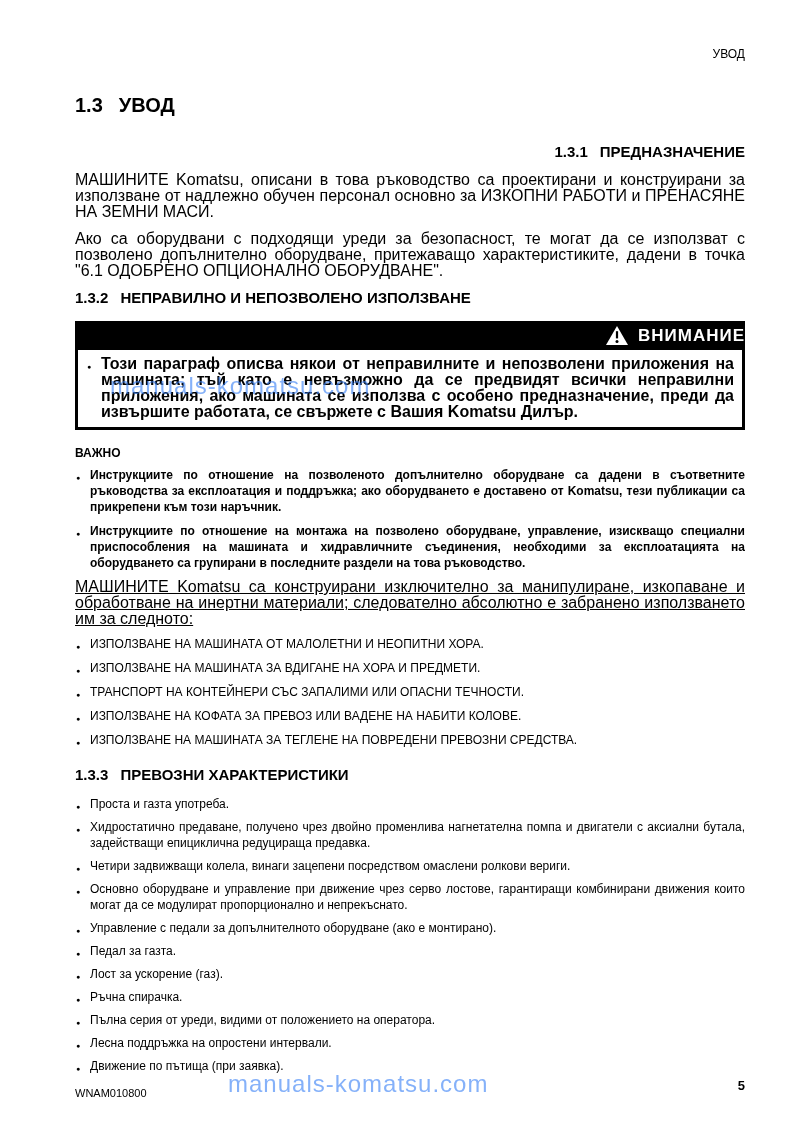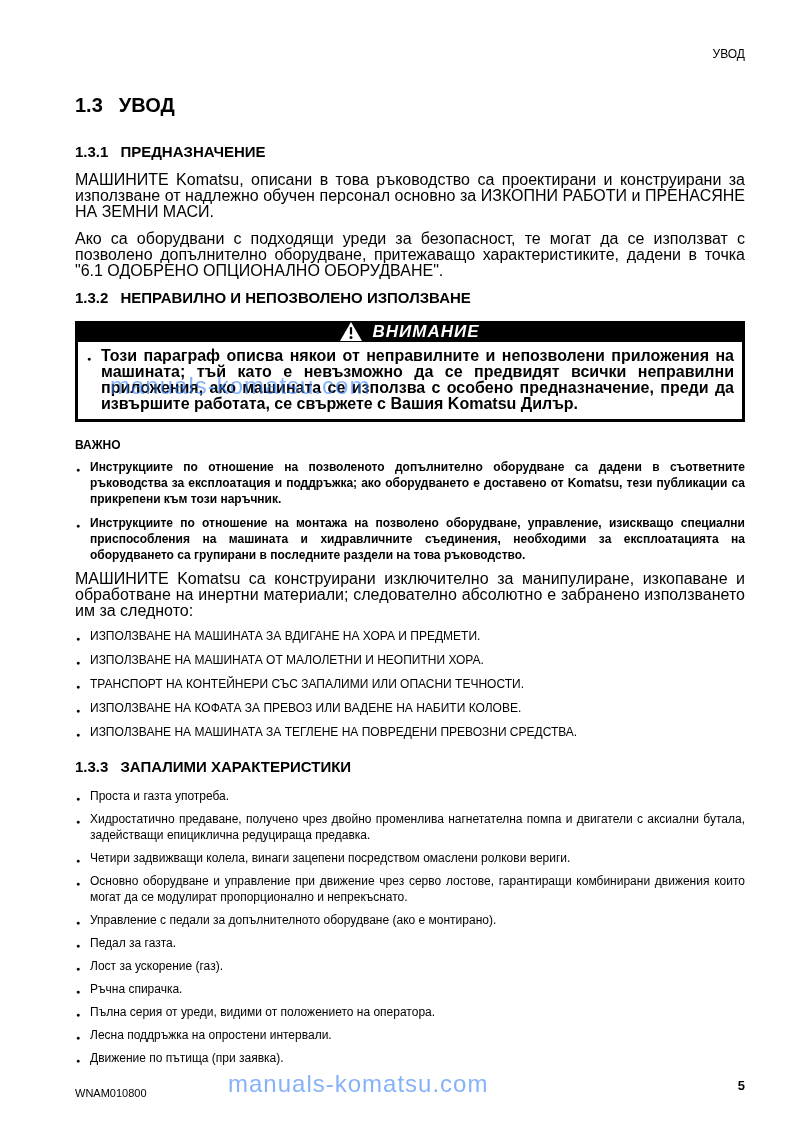--- a/index.html
+++ b/index.html
@@ -17,34 +17,34 @@
   }
   .content {
     position:absolute; left:75px; right:48px; top:0;
     padding-top:94px;
     z-index:1;
   }
   .h1 { font-size:20px; font-weight:bold; margin:0 0 26px 0; }
   .h1 .h-num { margin-right:16px; }
   .h2 { font-size:15px; font-weight:bold; line-height:18px; }
   .h2 .h-num { margin-right:12px; }
-  .h2.first { margin:0 0 11px 0; }
+  .h2.first { margin:0 0 11px 0;text-align:right; }
   .h2.improper { margin:10px 0 14px 0; }
   .h2.features-h { margin:18px 0 12px 0; }
   .para {
     font-size:16px; line-height:16px; text-align:justify;
     margin:0 0 11px 0;
   }
   .para.intro-para2 { margin-bottom:10px; }
-  .para.prohibit-intro { margin:0 0 9px 0; }
+  .para.prohibit-intro { margin:0 0 9px 0;text-decoration:underline; }
 
   .warning-box { margin:0 0 16px 0; }
   .warning-header {
-    background:#000; height:21px;
-    display:flex; align-items:center; justify-content:center; gap:10px;font-style:italic;
+    background:#000; height:29px;
+    display:flex; align-items:center; justify-content:flex-end; gap:10px;
   }
   .warning-title {
     color:#fff; font-size:17px; font-weight:bold; letter-spacing:1px;
   }
   .warning-icon { display:inline-flex; }
   .warning-body {
     border:3px solid #000; border-top:none;
     padding:6px 8px 7px 8px;
   }
   .warning-text {
@@ -129,29 +129,29 @@
   <p class="important-label">ВАЖНО</p>
 
   <ul class="bullets bold">
     <li>Инструкциите по отношение на позволеното допълнително оборудване са дадени в съответните ръководства за експлоатация и поддръжка; ако оборудването е доставено от Komatsu, тези публикации са прикрепени към този наръчник.</li>
     <li>Инструкциите по отношение на монтажа на позволено оборудване, управление, изискващо специални приспособления на машината и хидравличните съединения, необходими за експлоатацията на оборудването са групирани в последните раздели на това ръководство.</li>
   </ul>
 
   <p class="para prohibit-intro">МАШИНИТЕ Komatsu са конструирани изключително за манипулиране, изкопаване и обработване на инертни материали; следователно абсолютно е забранено използването им за следното:</p>
 
   <ul class="bullets">
+    <li>ИЗПОЛЗВАНЕ НА МАШИНАТА ОТ МАЛОЛЕТНИ И НЕОПИТНИ ХОРА.</li>
     <li>ИЗПОЛЗВАНЕ НА МАШИНАТА ЗА ВДИГАНЕ НА ХОРА И ПРЕДМЕТИ.</li>
-    <li>ИЗПОЛЗВАНЕ НА МАШИНАТА ОТ МАЛОЛЕТНИ И НЕОПИТНИ ХОРА.</li>
     <li>ТРАНСПОРТ НА КОНТЕЙНЕРИ СЪС ЗАПАЛИМИ ИЛИ ОПАСНИ ТЕЧНОСТИ.</li>
     <li>ИЗПОЛЗВАНЕ НА КОФАТА ЗА ПРЕВОЗ ИЛИ ВАДЕНЕ НА НАБИТИ КОЛОВЕ.</li>
     <li>ИЗПОЛЗВАНЕ НА МАШИНАТА ЗА ТЕГЛЕНЕ НА ПОВРЕДЕНИ ПРЕВОЗНИ СРЕДСТВА.</li>
   </ul>
 
   <h2 class="h2 features-h">
-    <span class="h-num">1.3.3</span><span>ЗАПАЛИМИ ХАРАКТЕРИСТИКИ</span>
+    <span class="h-num">1.3.3</span><span>ПРЕВОЗНИ ХАРАКТЕРИСТИКИ</span>
   </h2>
 
   <ul class="bullets features">
     <li>Проста и газта употреба.</li>
     <li>Хидростатично предаване, получено чрез двойно променлива нагнетателна помпа и двигатели с аксиални бутала, задействащи епициклична редуцираща предавка.</li>
     <li>Четири задвижващи колела, винаги зацепени посредством омаслени ролкови вериги.</li>
     <li>Основно оборудване и управление при движение чрез серво лостове, гарантиращи комбинирани движения които могат да се модулират пропорционално и непрекъснато.</li>
     <li>Управление с педали за допълнителното оборудване (ако е монтирано).</li>
     <li>Педал за газта.</li>
     <li>Лост за ускорение (газ).</li>

